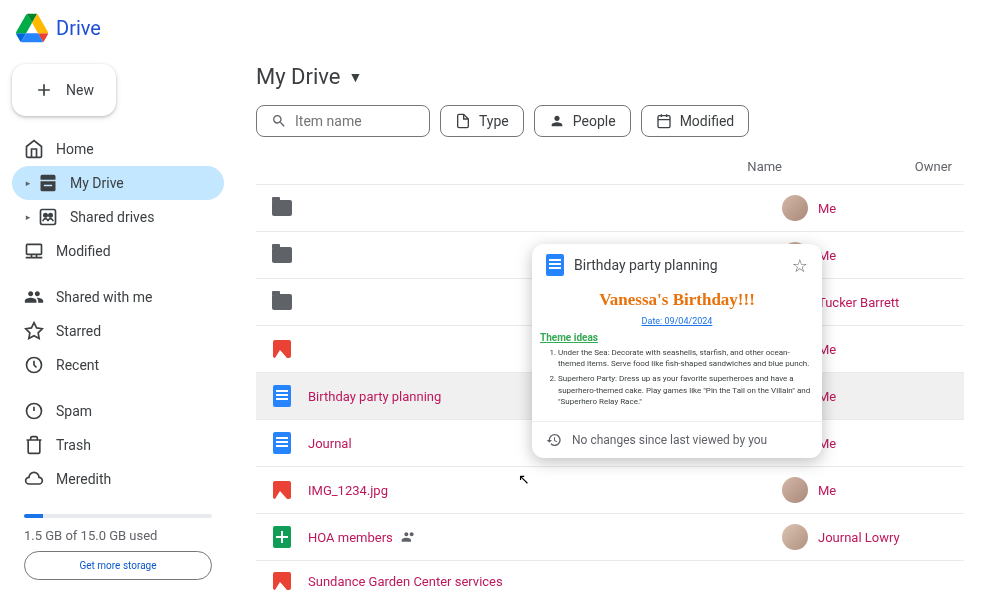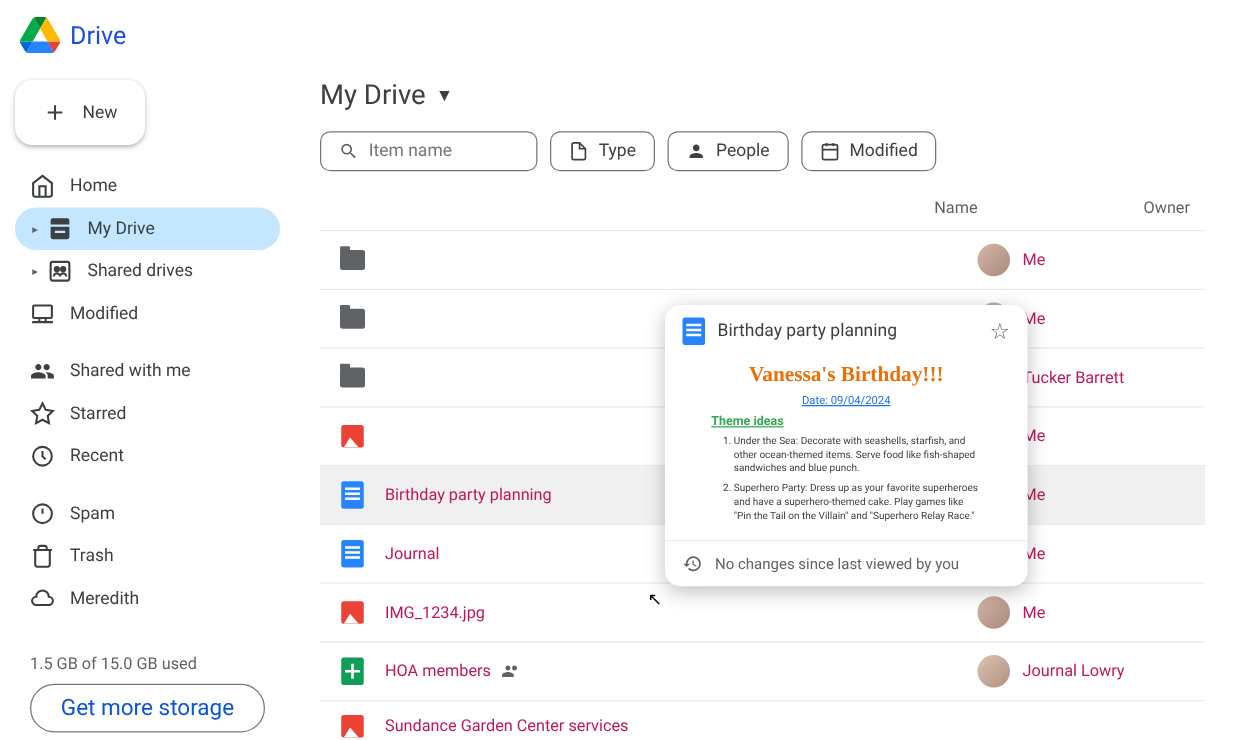--- a/index.html
+++ b/index.html
@@ -16,21 +16,21 @@
 .sidebar { width: 240px; padding: 8px 16px 8px 12px; display: flex; flex-direction: column; }
 .new-btn { display: flex; align-items: center; gap: 12px; background: #fff; border: none; border-radius: 14px; padding: 16px 22px; width: fit-content; box-shadow: 0 1px 3px rgba(0,0,0,0.2), 0 2px 6px rgba(0,0,0,0.1); font-size: 14px; color: #3c4043; cursor: pointer; margin-bottom: 16px; }
 .nav-section { margin-bottom: 12px; }
 .nav-item { display: flex; align-items: center; gap: 12px; padding: 7px 12px; border-radius: 20px; font-size: 14px; color: #3c4043; cursor: pointer; }
 .nav-item.active { background: #c2e7ff; }
 .nav-item .nav-icon { width: 20px; height: 20px; display: flex; align-items: center; justify-content: center; color: #3c4043; }
 .nav-item .nav-icon.chev { width: 8px; margin-right: -6px; font-size: 9px; color: #5f6368; }
 .storage-bar { height: 4px; background: #e8eaed; border-radius: 2px; margin: 6px 12px 6px 12px; overflow: hidden; }
 .storage-fill { height: 100%; width: 10%; background: #1a73e8; }
 .storage-text { font-size: 13px; color: #5f6368; margin: 4px 12px 8px; }
-.storage-btn { border: 1px solid #747775; border-radius: 20px; color: #0b57d0; background: transparent; padding: 8px 18px; font-size: 18px; margin: 0 12px; cursor: pointer; }
+.storage-btn { border: 1px solid #747775; border-radius: 20px; color: #0b57d0; background: transparent; padding: 8px 18px; font-size: 10px; margin: 0 12px; cursor: pointer; }
 .content { flex: 1; padding: 8px 24px 0 16px; overflow: hidden; position: relative; }
 .crumb { display: flex; align-items: center; gap: 8px; font-size: 22px; color: #3c4043; margin-bottom: 16px; }
 .crumb-arrow { font-size: 14px; }
 .filters { display: flex; gap: 10px; margin-bottom: 12px; }
 .filter-chip { display: flex; align-items: center; gap: 8px; border: 1px solid #747775; border-radius: 8px; padding: 7px 14px; font-size: 14px; color: #3c4043; background: #fff; cursor: pointer; }
 .filter-chip input { border: none; outline: none; font-size: 14px; background: transparent; width: 120px; }
 .table-head { display: flex; font-size: 13px; color: #5f6368; padding: 10px 12px 10px 16px; border-bottom: 1px solid #e8eaed; text-align: right; }
 .col-name { flex: 1; }
 .col-owner { width: 170px; }
 .row { display: flex; align-items: center; padding: 10px 12px 10px 16px; border-bottom: 1px solid #e8eaed; font-size: 13px; color: #be185d; cursor: pointer; }
@@ -39,21 +39,21 @@
 .row .file-name { flex: 1; display: flex; align-items: center; gap: 8px; }
 .row .owner { width: 170px; display: flex; align-items: center; gap: 10px; }
 .avatar { width: 26px; height: 26px; border-radius: 50%; background: linear-gradient(135deg, #d4b8a8, #a8887a); display: inline-block; }
 .avatar.b { background: linear-gradient(135deg, #c8b0a0, #9a7868); }
 .avatar.c { background: linear-gradient(135deg, #dcc4b4, #b0907e); }
 .shared-icon { color: #5f6368; }
 .hovercard { position: absolute; top: 188px; left: 292px; width: 290px; background: #fff; border-radius: 12px; box-shadow: 0 4px 16px rgba(0,0,0,0.25); overflow: hidden; z-index: 10; }
 .hc-head { display: flex; align-items: center; padding: 10px 14px; gap: 10px; }
 .hc-title { flex: 1; font-size: 14px; color: #3c4043; }
 .hc-star { color: #5f6368; cursor: pointer; font-size: 18px; }
-.hc-preview { background: #fff; padding: 4px 29px 10px; }
+.hc-preview { background: #fff; padding: 4px 0 10px; }
 .hc-doctitle { text-align: center; font-family: Georgia, serif; font-weight: bold; font-size: 17px; color: #e8710a; }
 .hc-date { text-align: center; font-size: 9px; color: #1a73e8; text-decoration: underline; margin-top: 6px; }
 .hc-section { font-size: 10px; font-weight: bold; color: #34a853; text-decoration: underline; margin-top: 6px; margin-left: 8px; }
 .hc-list { font-size: 8px; color: #3c4043; margin: 4px 0 0 26px; line-height: 1.4; }
 .hc-list li { margin-bottom: 4px; padding-right: 8px; }
 .hc-footer { display: flex; align-items: center; gap: 10px; padding: 10px 14px; font-size: 12px; color: #5f6368; border-top: 1px solid #eee; }
 .folder-icon-dark { width: 20px; height: 16px; background: #5f6368; border-radius: 2px; position: relative; }
 .folder-icon-dark::before { content: ''; position: absolute; top: -3px; left: 0; width: 8px; height: 4px; background: #5f6368; border-radius: 1px 1px 0 0; }
 .folder-shared { position: relative; }
 .doc-icon { width: 18px; height: 22px; background: #2684fc; border-radius: 2px; position: relative; }

